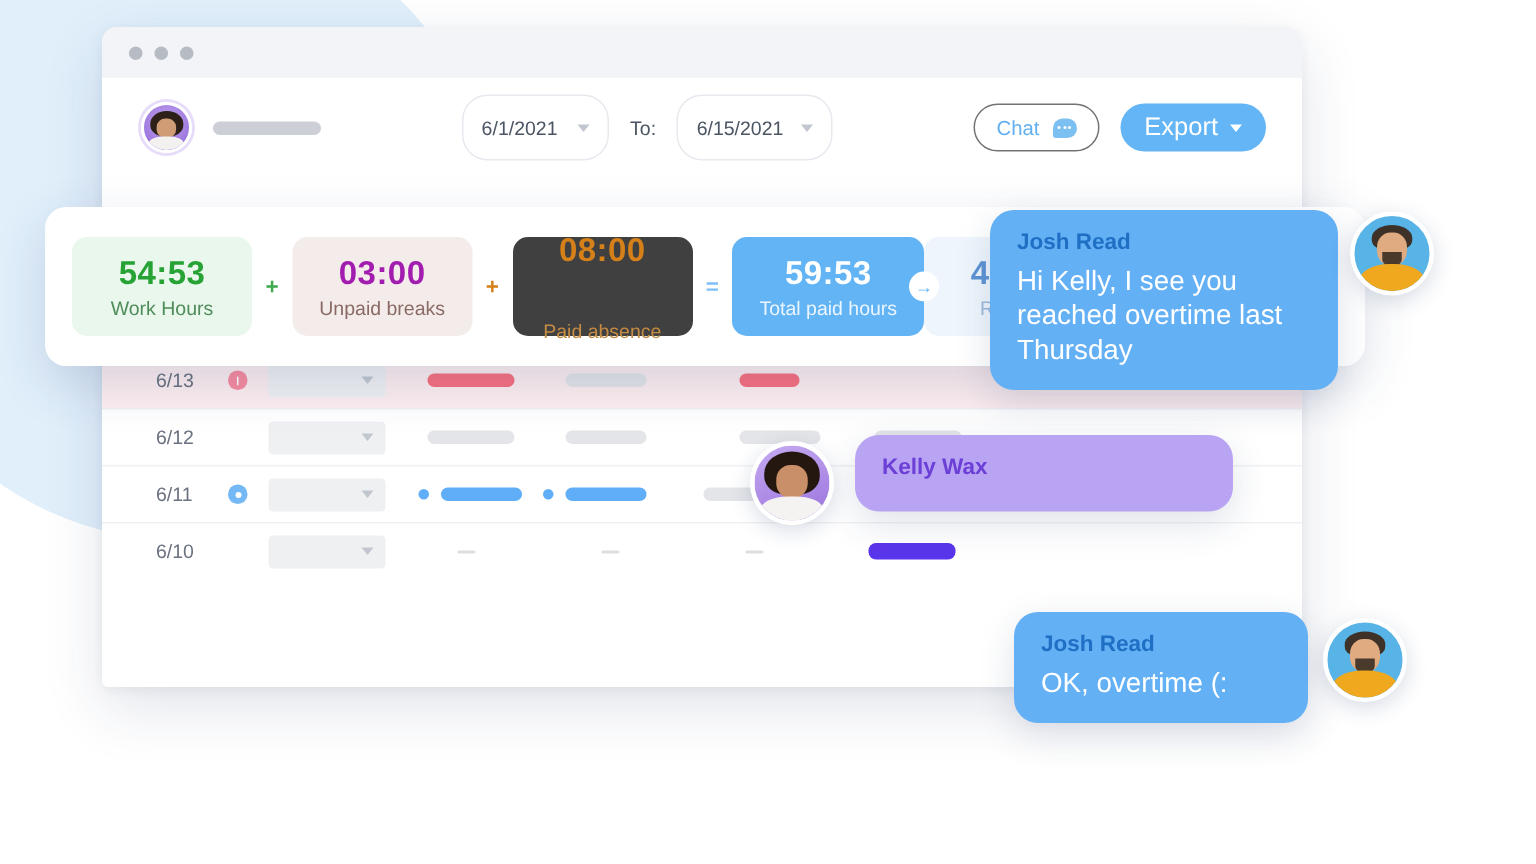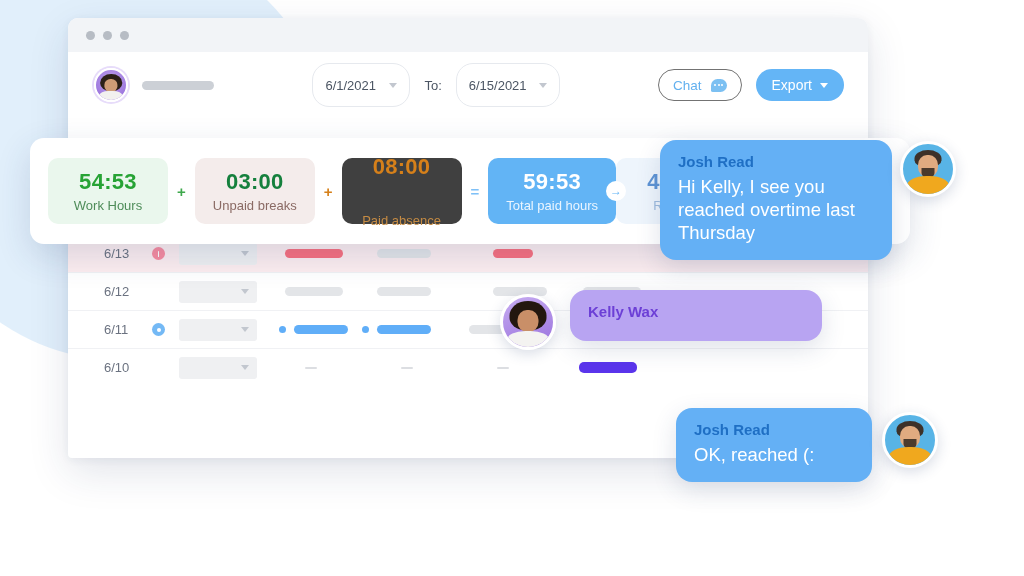--- a/index.html
+++ b/index.html
@@ -81,21 +81,21 @@
     color: #62b0ef; font-size: 13.5px; background:#fff;
   }
   .chat-ico {
     width: 16px; height: 13px; border-radius: 7px 7px 7px 2px; background: #7cc0f2;
     display:flex; align-items:center; justify-content:center; gap:1.5px;
   }
   .chat-ico i { width:2px; height:2px; border-radius:50%; background:#fff; display:block; }
   .btn-export {
     height: 32px; border-radius: 17px; background: #64b5f6;
     display: flex; align-items: center; gap: 8px; padding: 0 16px;
-    color: #ffffff; font-size: 14px;
+    color: #ffffff; font-size: 17px;
   }
   .caret-w { width: 0; height: 0; border-left: 4px solid transparent;
              border-right: 4px solid transparent; border-top: 5px solid #ffffff; }
 
   
   .table { padding-top: 78px; }
   .row {
     height: 38px; display: flex; align-items: center;
     padding-left: 36px; border-top: 1px solid #f0f1f4;
     position: relative;
@@ -134,21 +134,21 @@
   .tile {
     height: 66px; border-radius: 10px;
     display:flex; flex-direction:column; align-items:center; justify-content:center;
     padding: 0 18px; min-width: 120px; flex:none;
   }
   .tile .val { font-size: 22px; font-weight: bold; letter-spacing:.3px; }
   .tile .lbl { font-size: 13px; margin-top: 3px; }
   .op { font-size: 15px; font-weight: bold; padding: 0 9px; flex:none; }
 
   .t-green { background:#eaf7ed; } .t-green .val{color:#27a335;} .t-green .lbl{color:#4e8c59;}
-  .t-brown { background:#f4eceb; } .t-brown .val{color:#15803d;} .t-brown .lbl{color:#8a6a64;}
+  .t-brown { background:#f4eceb; } .t-brown .val{color:#a21caf;} .t-brown .lbl{color:#8a6a64;}
   .t-orange{ background:#404040; } .t-orange .val{color:#d6801a;} .t-orange .lbl{color:#c58b43;margin-top:33px;}
   .t-blue  { background:#62b4f5; } .t-blue .val{color:#ffffff;}  .t-blue .lbl{color:#eaf5ff;}
   .t-pale  { background:#eef5fc; } .t-pale .val{color:#5e94d4;}  .t-pale .lbl{color:#9dbbdd;}
   .op.g{color:#3fa94d;} .op.o{color:#d6801a;} .op.b{color:#7ec0f7;} .op.p{color:#9dbbdd;}
   .op-circle {
     width: 20px; height: 20px; border-radius:50%; background:#fff;
     display:flex; align-items:center; justify-content:center;
     color:#62b4f5; font-size:12px; font-weight:bold; flex:none;
     margin: 0 -10px; position: relative; z-index: 2;
   }
@@ -390,21 +390,21 @@
     <div class="who">Kelly Wax</div>
   </div>
   <div class="chat-avatar kelly-big" style="left:500px; top:294px;">
     <span class="k-hair"></span>
     <span class="k-face"></span>
     <span class="k-shirt"></span>
   </div>
 
   <div class="bubble b-blue" style="left:676px; top:408px; width:196px;">
     <div class="who">Josh Read</div>
-    <div class="msg">OK, reached (:</div>
+    <div class="msg">OK, overtime (:</div>
   </div>
   <div class="chat-avatar josh" style="left:882px; top:412px;">
     <span class="j-hair"></span>
     <span class="j-face"></span>
     <span class="j-beard"></span>
     <span class="j-shirt"></span>
   </div>
 
 </div>
 

